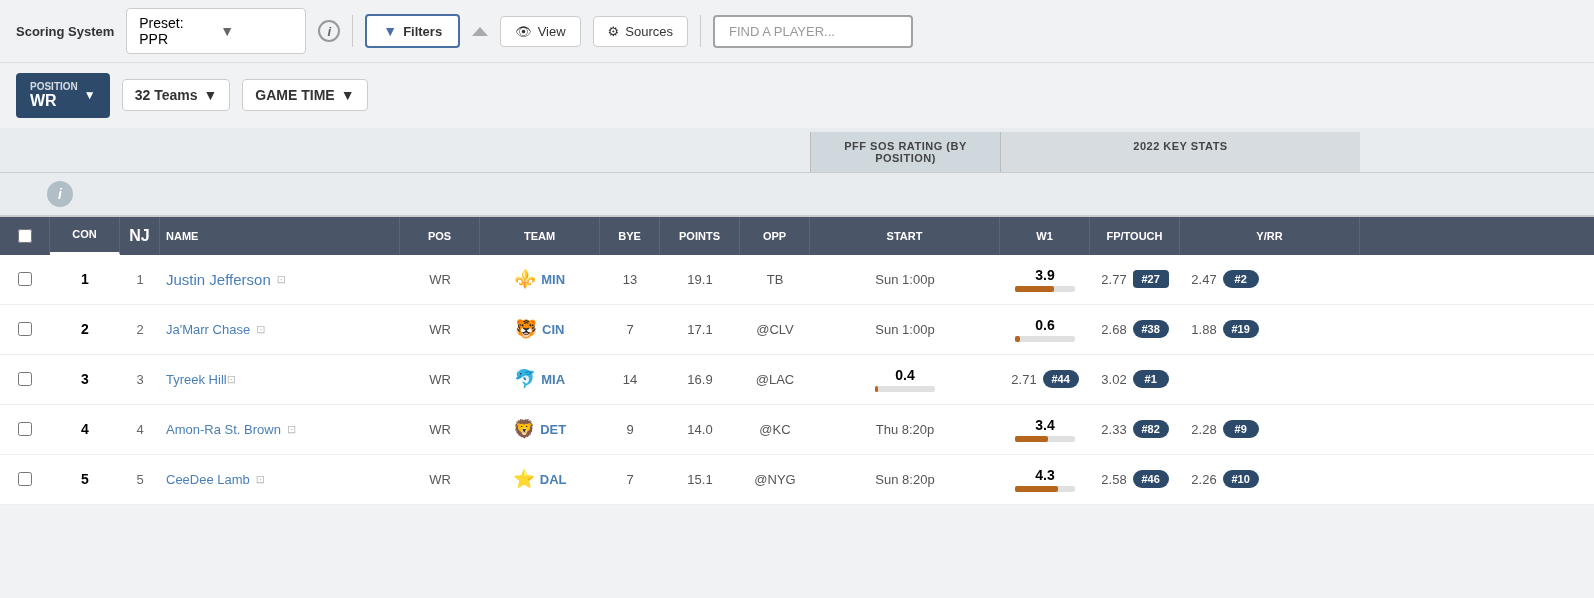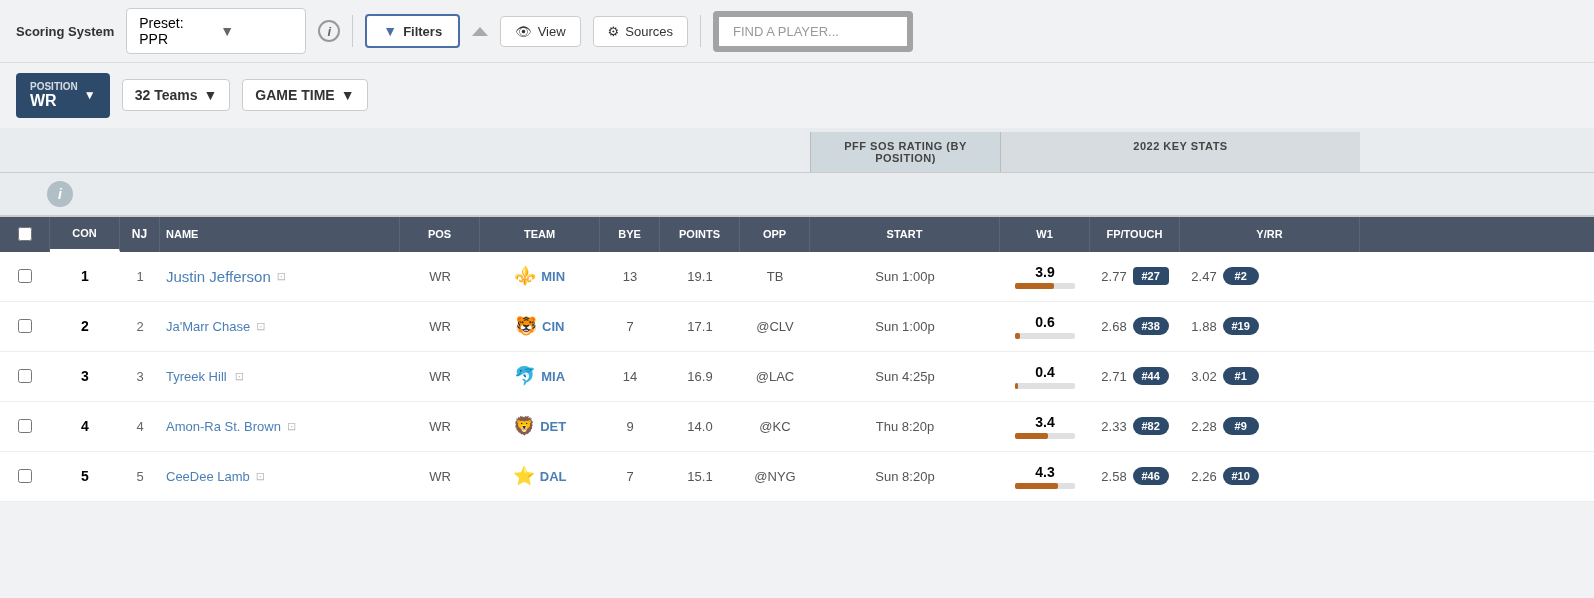--- a/index.html
+++ b/index.html
@@ -32,21 +32,21 @@
       padding: 7px 16px; border: 2px solid #4a6fa5; border-radius: 4px;
       background: white; font-size: 13px; font-weight: 700; cursor: pointer; color: #333;
     }
     .filter-icon { color: #4a6fa5; font-size: 14px; }
     .view-btn, .sources-btn {
       display: flex; align-items: center; gap: 6px;
       padding: 7px 14px; border: 1px solid #ccc; border-radius: 4px;
       background: white; font-size: 13px; cursor: pointer; color: #333;
     }
     .find-player-input {
-      padding: 7px 14px; border: 6px solid #a3a3a3; border-radius: 4px;
+      padding: 7px 14px; border: 2px solid #a3a3a3; border-radius: 4px;
       background: white; font-size: 13px; color: #999; min-width: 200px; cursor: pointer;
     }
 
     .filter-bar {
       display: flex;
       align-items: center;
       padding: 10px 16px;
       background: #f0f2f4;
       gap: 12px;
     }
@@ -145,21 +145,21 @@
       <div class="info-circle">i</div>
     </div>
     <div style="grid-column:3/13;"></div>
   </div>
 
   <div style="display:grid; grid-template-columns: 50px 70px 40px 240px 80px 120px 60px 80px 70px 190px 90px 90px 90px 90px; background:#4a5568; color:white;">
     <div style="padding:10px 6px; display:flex; align-items:center; justify-content:center; border-right:1px solid #5a6578;">
       <input type="checkbox" style="width: 14px; height: 14px;">
     </div>
     <div style="padding:10px 6px; display:flex; align-items:center; justify-content:center; font-size:11px; font-weight:700; border-right:1px solid #5a6578; border-bottom:3px solid white;">CON</div>
-    <div style="padding:10px 6px; display:flex; align-items:center; justify-content:center; font-size:12px; font-weight:700; border-right:1px solid #5a6578;">NJ</div>
+    <div style="padding:10px 6px; display:flex; align-items:center; justify-content:center; font-size:16px; font-weight:700; border-right:1px solid #5a6578;">NJ</div>
     <div style="padding:10px 6px; display:flex; align-items:center; justify-content:flex-start; font-size:11px; font-weight:700; border-right:1px solid #5a6578;">NAME</div>
     <div style="padding:10px 6px; display:flex; align-items:center; justify-content:center; font-size:11px; font-weight:700; border-right:1px solid #5a6578;">POS</div>
     <div style="padding:10px 6px; display:flex; align-items:center; justify-content:center; font-size:11px; font-weight:700; border-right:1px solid #5a6578;">TEAM</div>
     <div style="padding:10px 6px; display:flex; align-items:center; justify-content:center; font-size:11px; font-weight:700; border-right:1px solid #5a6578;">BYE</div>
     <div style="padding:10px 6px; display:flex; align-items:center; justify-content:center; font-size:11px; font-weight:700; border-right:1px solid #5a6578;">POINTS</div>
     <div style="padding:10px 6px; display:flex; align-items:center; justify-content:center; font-size:11px; font-weight:700; border-right:1px solid #5a6578;">OPP</div>
     <div style="padding:10px 6px; display:flex; align-items:center; justify-content:center; font-size:11px; font-weight:700; border-right:1px solid #5a6578;">START</div>
     <div style="padding:10px 6px; display:flex; align-items:center; justify-content:center; font-size:11px; font-weight:700; border-right:1px solid #5a6578;">W1</div>
     <div style="padding:10px 6px; display:flex; align-items:center; justify-content:center; font-size:11px; font-weight:700; border-right:1px solid #5a6578;">FP/TOUCH</div>
     <div style="padding:10px 6px; display:flex; align-items:center; justify-content:center; font-size:11px; font-weight:700; border-right:1px solid #5a6578; grid-column:13/15;">Y/RR</div>
@@ -233,33 +233,32 @@
       <span>1.88</span>
       <span style="display:inline-flex;align-items:center;justify-content:center;background:#2d4a6b;color:white;border-radius:12px;font-size:11px;font-weight:700;padding:3px 7px;min-width:36px;">#19</span>
     </div>
   </div>
       <div style="display: grid; grid-template-columns: 50px 70px 40px 240px 80px 120px 60px 80px 70px 190px 90px 90px 90px 90px; border-bottom: 1px solid rgb(238, 238, 238); align-items: center; background: white;">
     <div style="padding:12px 6px; display:flex; align-items:center; justify-content:center;">
       <input type="checkbox" style="width: 14px; height: 14px;">
     </div>
     <div style="padding:12px 6px; display:flex; align-items:center; justify-content:center; font-weight:800; font-size:14px;">3</div>
     <div style="padding:12px 6px; display:flex; align-items:center; justify-content:center; color:#666;">3</div>
-    <div style="padding:12px 6px; display:flex; align-items:center; justify-content:flex-start; gap:8px;">
+    <div style="padding:12px 6px; display:flex; align-items:center; justify-content:flex-start; gap:0;">
       <span style="color:#4a7fb5; font-size:13px; cursor:pointer;">Tyreek Hill</span>
       <span style="color:#bbb; font-size:11px;">⊡</span>
     </div>
     <div style="padding:12px 6px; display:flex; align-items:center; justify-content:center; color:#555;">WR</div>
     <div style="padding:12px 6px; display:flex; align-items:center; justify-content:center; gap:4px;">
       <span style="font-size:18px;">🐬</span>
       <span style="color:#4a7fb5; font-weight:600;">MIA</span>
     </div>
     <div style="padding:12px 6px; display:flex; align-items:center; justify-content:center; color:#555;">14</div>
     <div style="padding:12px 6px; display:flex; align-items:center; justify-content:center; color:#555;">16.9</div>
     <div style="padding:12px 6px; display:flex; align-items:center; justify-content:center; color:#555;">@LAC</div>
-    <div style="padding:12px 6px; display:flex; align-items:center; justify-content:center; color:#555;">Sun 4:25p</div>
     <div style="padding:12px 6px; display:flex; align-items:center; justify-content:center; flex-direction:column; gap:3px;">
       <span style="font-weight:800; font-size:14px;">0.4</span>
       <div style="width:60px; height:6px; background:#e0e0e0; border-radius:2px;">
         <div style="width:5%; height:100%; background:#b5651d; border-radius:2px;"></div>
       </div>
     </div>
     <div style="padding:12px 6px; display:flex; align-items:center; justify-content:center; gap:6px; color:#555;">
       <span>2.71</span>
       <span style="display:inline-flex;align-items:center;justify-content:center;background:#2d4a6b;color:white;border-radius:12px;font-size:11px;font-weight:700;padding:3px 7px;min-width:36px;">#44</span>
     </div>

